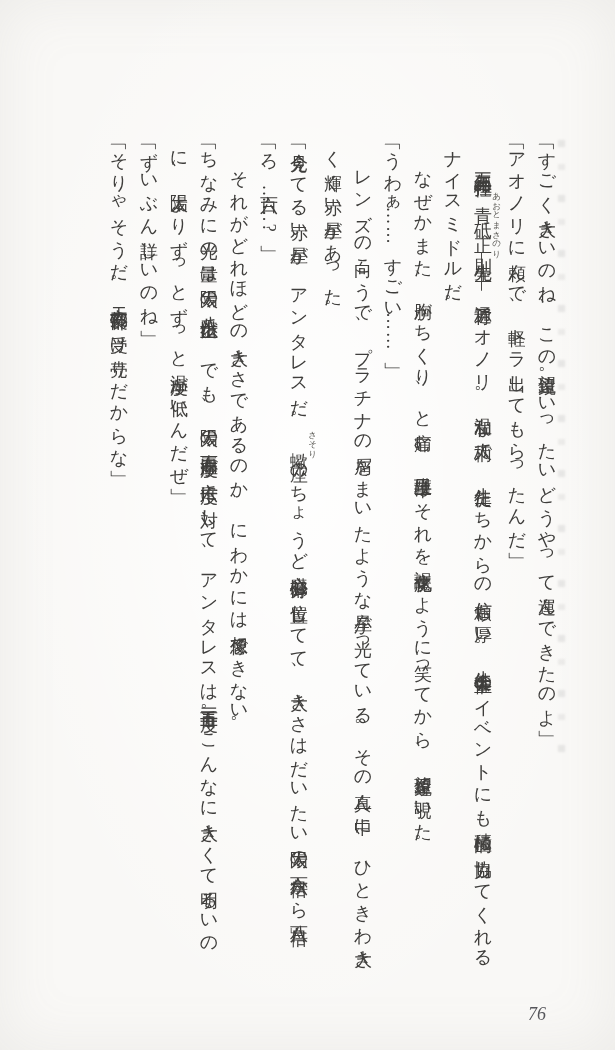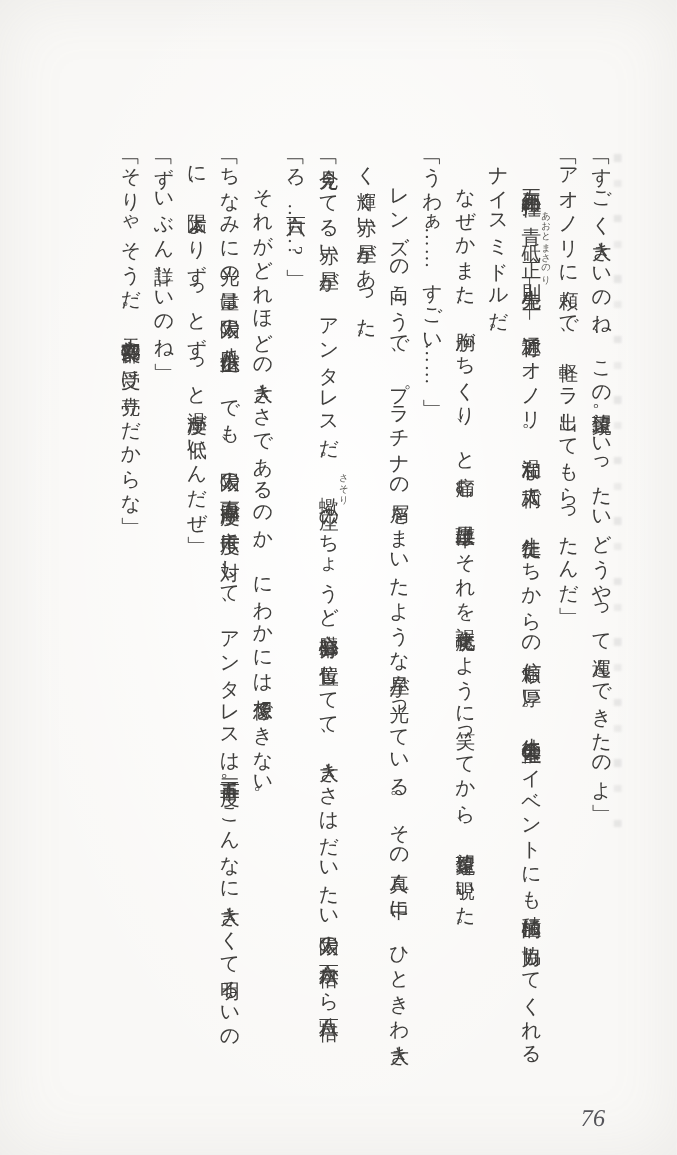--- a/index.html
+++ b/index.html
@@ -69,21 +69,21 @@
     letter-spacing: 0;
     color: #55544f;
     font-family: "Liberation Serif", "DejaVu Serif", serif;
   }
   .page-number {
     position: absolute;
     left: 528px;
     top: 1004px;
     font-family: "Liberation Serif", "DejaVu Serif", serif;
     font-style: italic;
-    font-size: 22px;
+    font-size: 18px;
     color: #55555a;
   }
 </style>
 </head>
 <body>
 
 <div class="page">
   <div class="bleed"></div>
   <div class="text-block" style="color: rgb(63, 62, 60);">
       <p class="para">「すごく大きいのね、この望遠鏡。いったいどうやって運んできたのよ」</p>

